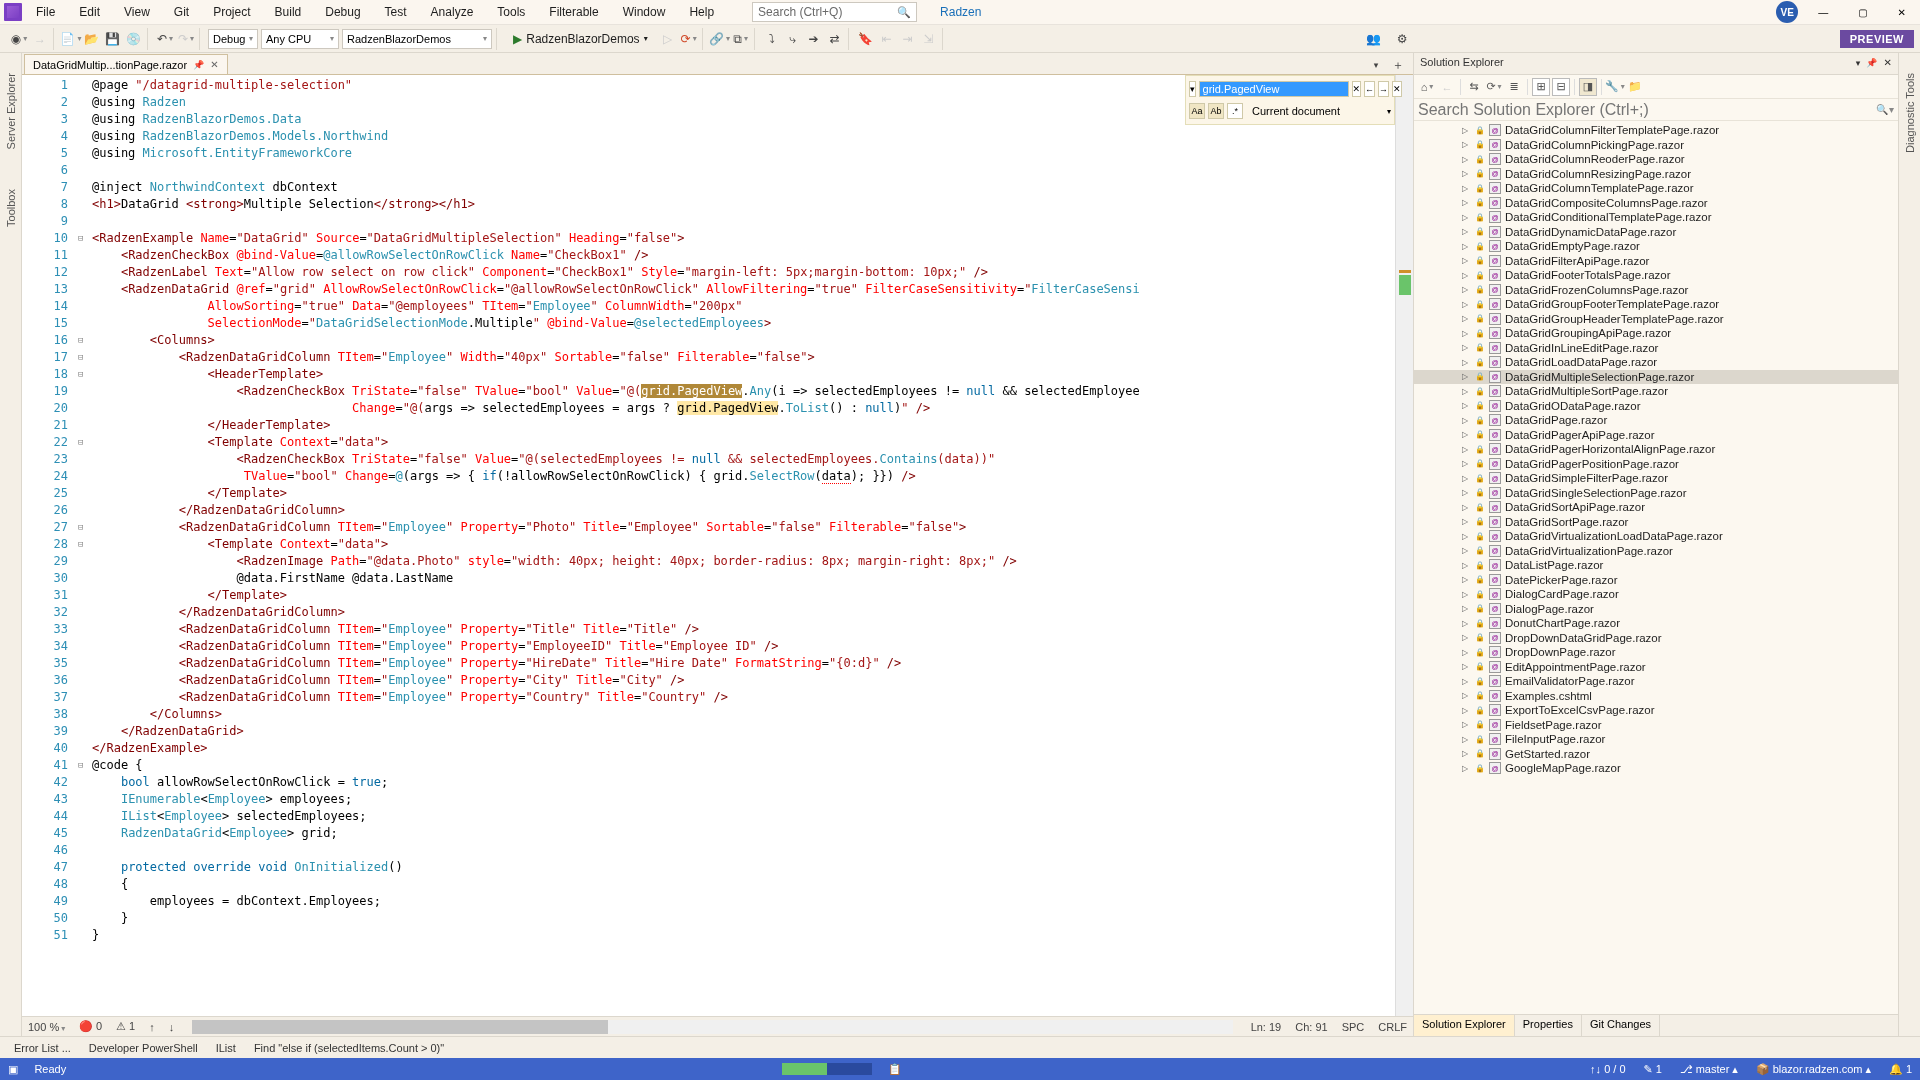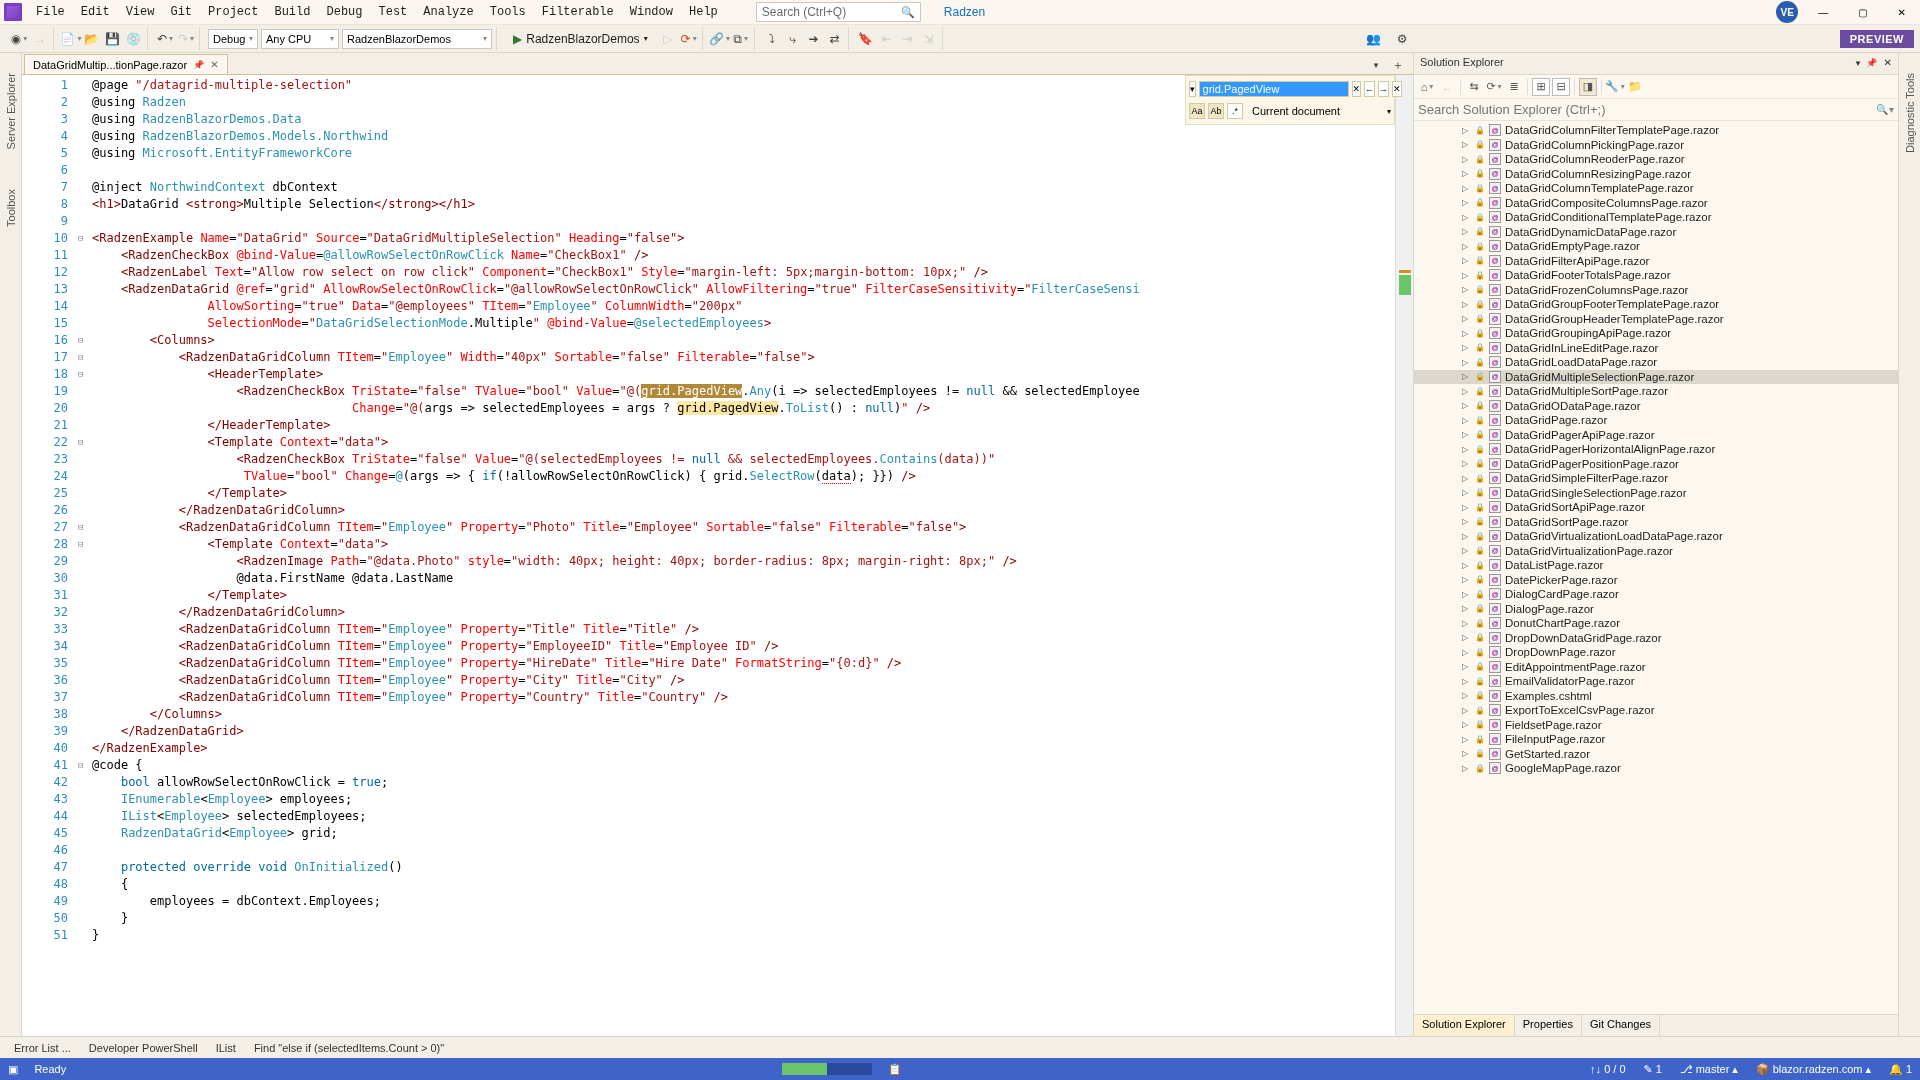--- a/index.html
+++ b/index.html
@@ -2,21 +2,21 @@
 <html><head>
 <meta charset="utf-8">
 <style>
 * { margin: 0; padding: 0; box-sizing: border-box; }
 body { font-family: 'Segoe UI', Tahoma, sans-serif; font-size: 12px; background: #ffffff; overflow: hidden; width: 1920px; height: 1080px; position: relative; }
 
 
 .titlebar { height: 25px; background: #fbf6ef; display: flex; align-items: center; padding: 0 4px; border-bottom: 1px solid #e8e3dc; }
 .vs-logo { width: 18px; height: 18px; background: #7b3fc4; margin-right: 6px; border-radius: 1px; position:relative; }
 .vs-logo::before{content:"";position:absolute;left:3px;top:3px;width:12px;height:12px;background:linear-gradient(135deg,#9b5dd6,#7b3fc4);}
-.menubar { display: flex; gap: 0; font-family: Liberation Mono, monospace; }
+.menubar { display: flex; gap: 8px; }
 .menubar span { padding: 3px 8px; cursor: pointer; color: #1e1e1e; }
 .search-box { margin-left: 30px; width: 165px; height: 20px; border: 1px solid #cdc8bf; background: #fff; display: flex; align-items: center; padding: 0 5px; color: #6a6a6a; justify-content: space-between; }
 .search-icon { font-size: 11px; color: #555; }
 .btn-radzen { margin-left: 12px; padding: 2px 10px; color: #1a6fb8; border: 1px solid transparent; }
 .title-right { margin-left: auto; display: flex; align-items: center; gap: 10px; }
 .avatar { width: 22px; height: 22px; border-radius: 50%; background: #2a5db0; color: #fff; display: flex; align-items: center; justify-content: center; font-size: 10px; font-weight: bold; }
 .win-ctrl { padding: 4px 10px; color: #000; font-size: 10px; }
 
 
 .toolbar { height: 28px; background: #f4efe6; border-bottom: 1px solid #dcd7cd; display: flex; align-items: center; padding: 0 6px; gap: 4px; }
@@ -66,21 +66,21 @@
 
 .right-tabs { width: 22px; background: #f4efe6; border-left: 1px solid #dcd7cd; display:flex; flex-direction:column; align-items:center; padding-top:20px; gap:40px;}
 
 
 .solexp { width: 485px; background: #fcf8f0; border-left: 1px solid #dcd7cd; display: flex; flex-direction: column; }
 .solexp-title { height: 22px; background: #f4efe6; border-bottom: 1px solid #dcd7cd; padding: 3px 6px; font-size: 11px; display: flex; justify-content: space-between; color:#333; }
 .solexp-tb { height: 24px; border-bottom: 1px solid #e8e3d8; display: flex; align-items: center; padding: 0 4px; gap: 2px; }
 .solexp-tb .sb{width:18px;height:18px;display:inline-flex;align-items:center;justify-content:center;color:#555;font-size:11px;border:1px solid transparent;}
 .solexp-tb .sb.box{border:1px solid #bbb; background:#fff;}
 .solexp-search { height: 22px; border-bottom: 1px solid #e8e3d8; display: flex; align-items: center; padding: 0 4px; }
-.solexp-search input { flex: 1; border: none; background: transparent; font-size: 13px; outline:none; }
+.solexp-search input { flex: 1; border: none; background: transparent; font-size: 16px; outline:none; }
 .tree { flex: 1; overflow-y: auto; padding: 2px 0; font-size: 11.5px; }
 .tree-item { display: flex; align-items: center; height: 14.5px; padding-left: 48px; gap: 4px; cursor: pointer; color: #1e1e1e; white-space:nowrap;}
 .tree-item.selected { background: #dcd7cd; }
 .tree-item .tw { width: 9px; font-size: 8px; color: #666; }
 .tree-item .lock { width: 10px; font-size: 8px; color: #2a5db0; }
 .tree-item .razor-icon { width: 12px; height: 12px; background: #f0f0f0; border: 1px solid #999; font-size: 7px; display:inline-flex; align-items:center; justify-content:center; color:#8b008b;}
 .solexp-tabs { height: 22px; display: flex; background: #f4efe6; border-top: 1px solid #dcd7cd; }
 .solexp-tabs span { padding: 3px 8px; font-size: 11px; border-right: 1px solid #dcd7cd; }
 .solexp-tabs span.active { background: #fff0d0; }
 
@@ -327,20 +327,36 @@
           <span style="font-size:8px">▾</span>
         </div>
       </div>
 
       <div class="editor-scroll">
         <div class="mark" style="top:195px;background:#d0902a;"></div>
         <div class="mark" style="top:200px;background:#6ac46a;height:20px;"></div>
       </div>
     </div>
 
+    <div class="editor-status">
+      <span class="dd">100 %</span>
+      <span>🔴 <span>0</span></span>
+      <span>⚠ <span>1</span></span>
+      <span>↑</span>
+      <span>↓</span>
+      <div style="flex:1; height:14px; background:#f0f0f0; margin:0 4px; position:relative;">
+          <div style="position:absolute;left:0;width:40%;height:100%;background:#c4c4c4;"></div>
+        </div>
+      <div class="r">
+        <span>Ln: 19</span>
+        <span>Ch: 91</span>
+        <span>SPC</span>
+        <span>CRLF</span>
+      </div>
+    </div>
   </div>
 
   <div class="solexp">
     <div class="solexp-title">
       <span>Solution Explorer</span>
       <span><span style="margin-right:6px;font-size:9px">▾</span><span style="margin-right:6px;font-size:9px">📌</span><span style="font-size:10px">✕</span></span>
     </div>
     <div class="solexp-tb">
       <span class="sb dd">⌂</span>
       <span class="sb" style="color:#ccc">←</span>

